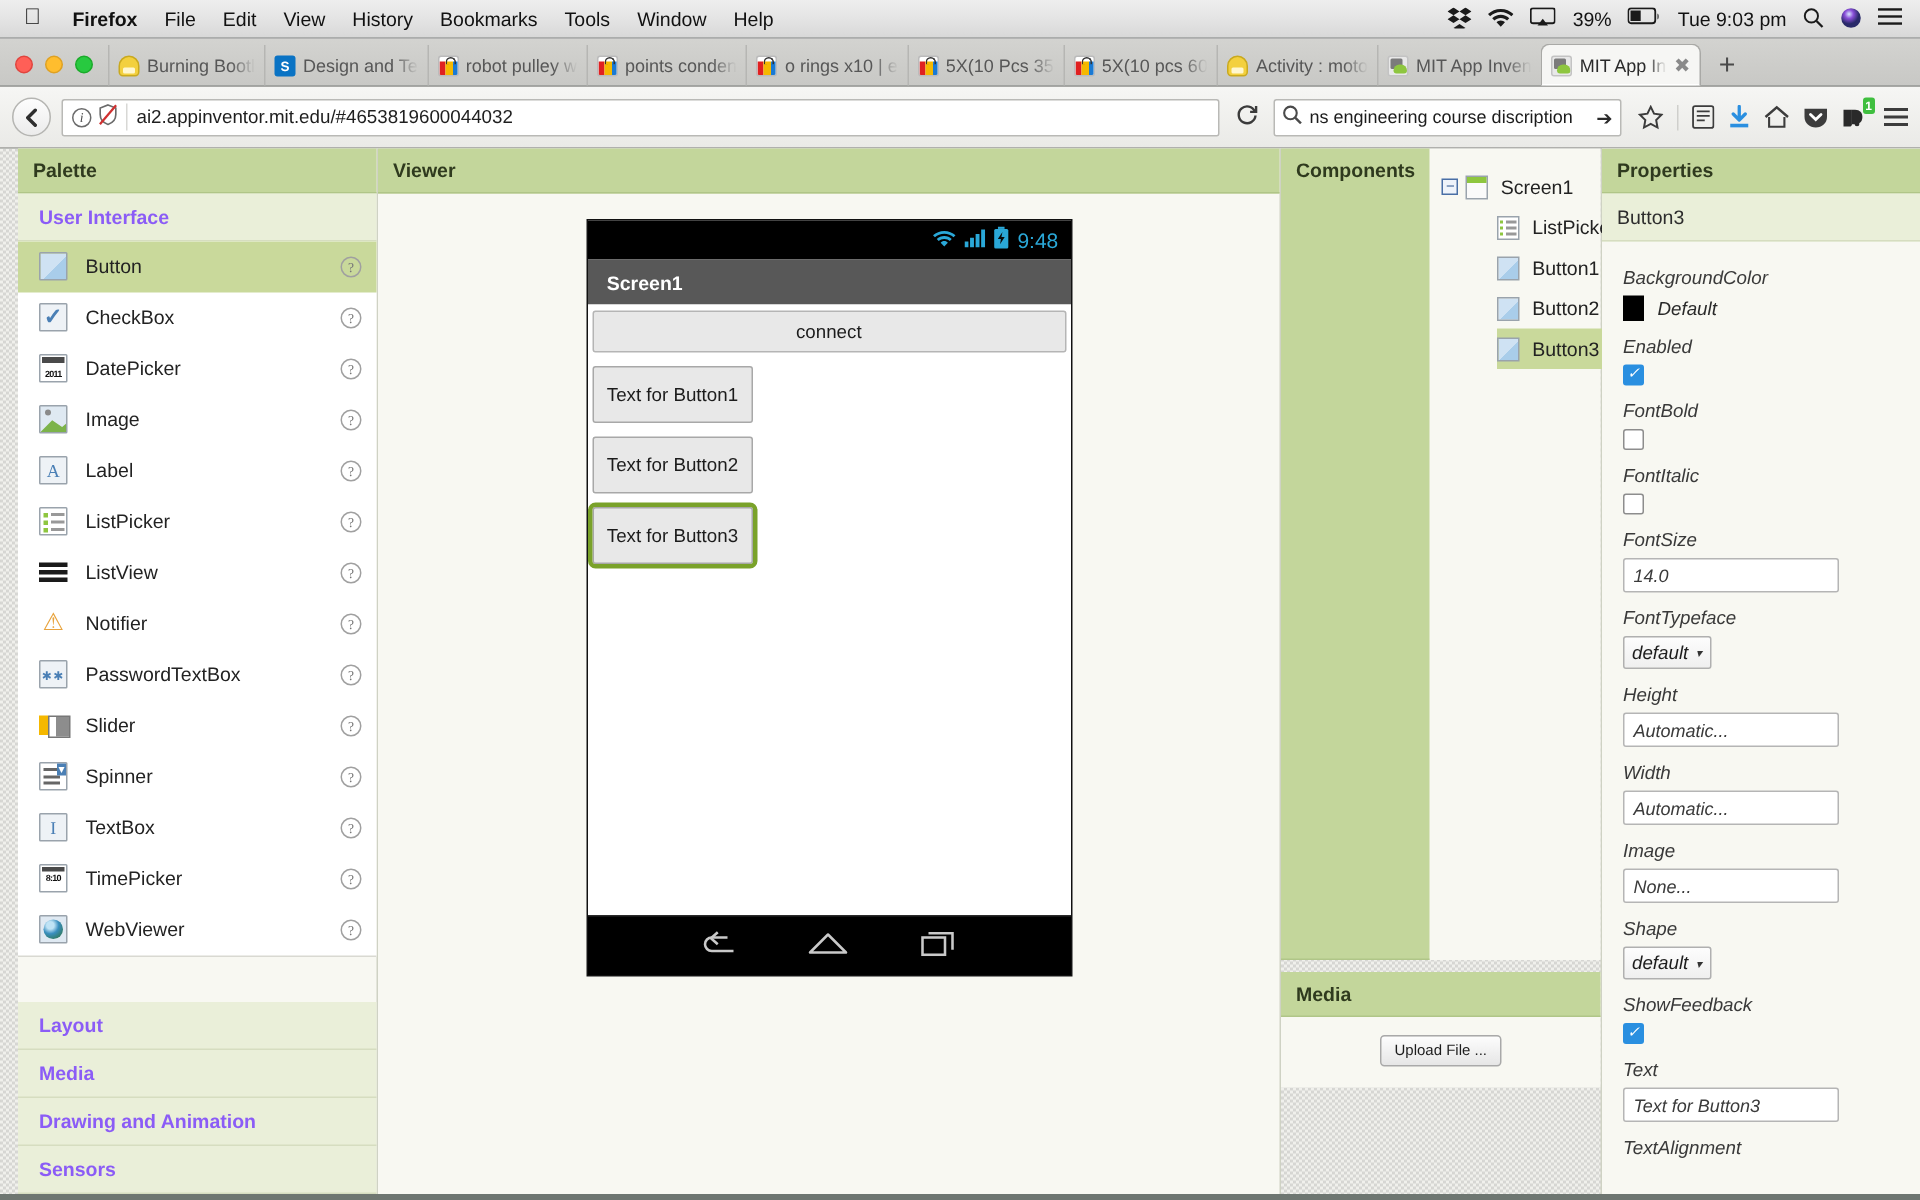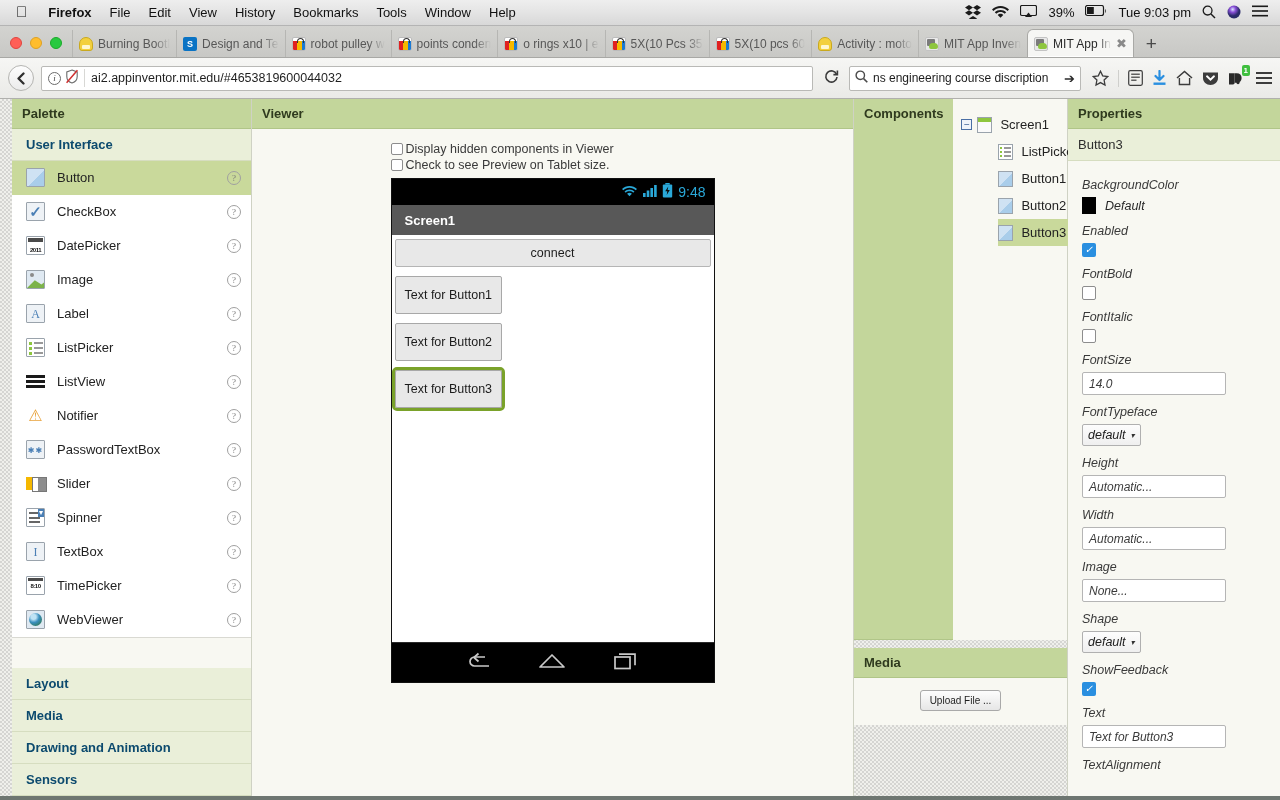--- a/index.html
+++ b/index.html
@@ -200,21 +200,21 @@
   .panel-header {
     background: #c3d69b;
     color: #2f3a1e;
     font-weight: bold;
     font-size: 13px;
     padding: 7px 10px;
     border-bottom: 1px solid #b0c588;
   }
   .subheader {
     background: #eaefd9;
-    color: #0c4a6e;
+    color: #8b5cf6;
     font-weight: bold;
     font-size: 13px;
     padding: 8px 14px;
     border-bottom: 1px solid #d6ddc0;
   }
 
   
   .col-palette {
     width: 240px;
     flex: 0 0 240px;
@@ -757,30 +757,20 @@
       <div class="subheader">Layout</div>
       <div class="subheader">Media</div>
       <div class="subheader">Drawing and Animation</div>
       <div class="subheader">Sensors</div>
     </div>
   </div>
 
   <div class="col-viewer">
     <div class="panel-header">Viewer</div>
     <div class="viewer-body">
-      <div class="vb-checks">
-        <div class="vcheck">
-          <span class="cb"></span>
-          <span>Display hidden components in Viewer</span>
-        </div>
-        <div class="vcheck">
-          <span class="cb"></span>
-          <span>Check to see Preview on Tablet size.</span>
-        </div>
-      </div>
 
       <div class="phone">
         <div class="phone-status">
           <span>
             <svg width="17" height="13" viewBox="0 0 17 13">
                   <path d="M8.5 2C5.6 2 3 3.1 1 4.9l1.3 1.3C3.9 4.7 6.1 3.8 8.5 3.8s4.6.9 6.2 2.4L16 4.9C14 3.1 11.4 2 8.5 2zm0 3.4c-1.9 0-3.7.8-5 2l1.3 1.3c.9-.9 2.2-1.4 3.7-1.4s2.8.5 3.7 1.4l1.3-1.3c-1.3-1.2-3.1-2-5-2zm0 3.3c-1 0-1.8.4-2.4 1.1l2.4 2.5 2.4-2.5c-.6-.7-1.4-1.1-2.4-1.1z" fill="#2aa8d8"></path>
                 </svg>
           </span>
           <span>
             <svg width="14" height="13" viewBox="0 0 14 13">

